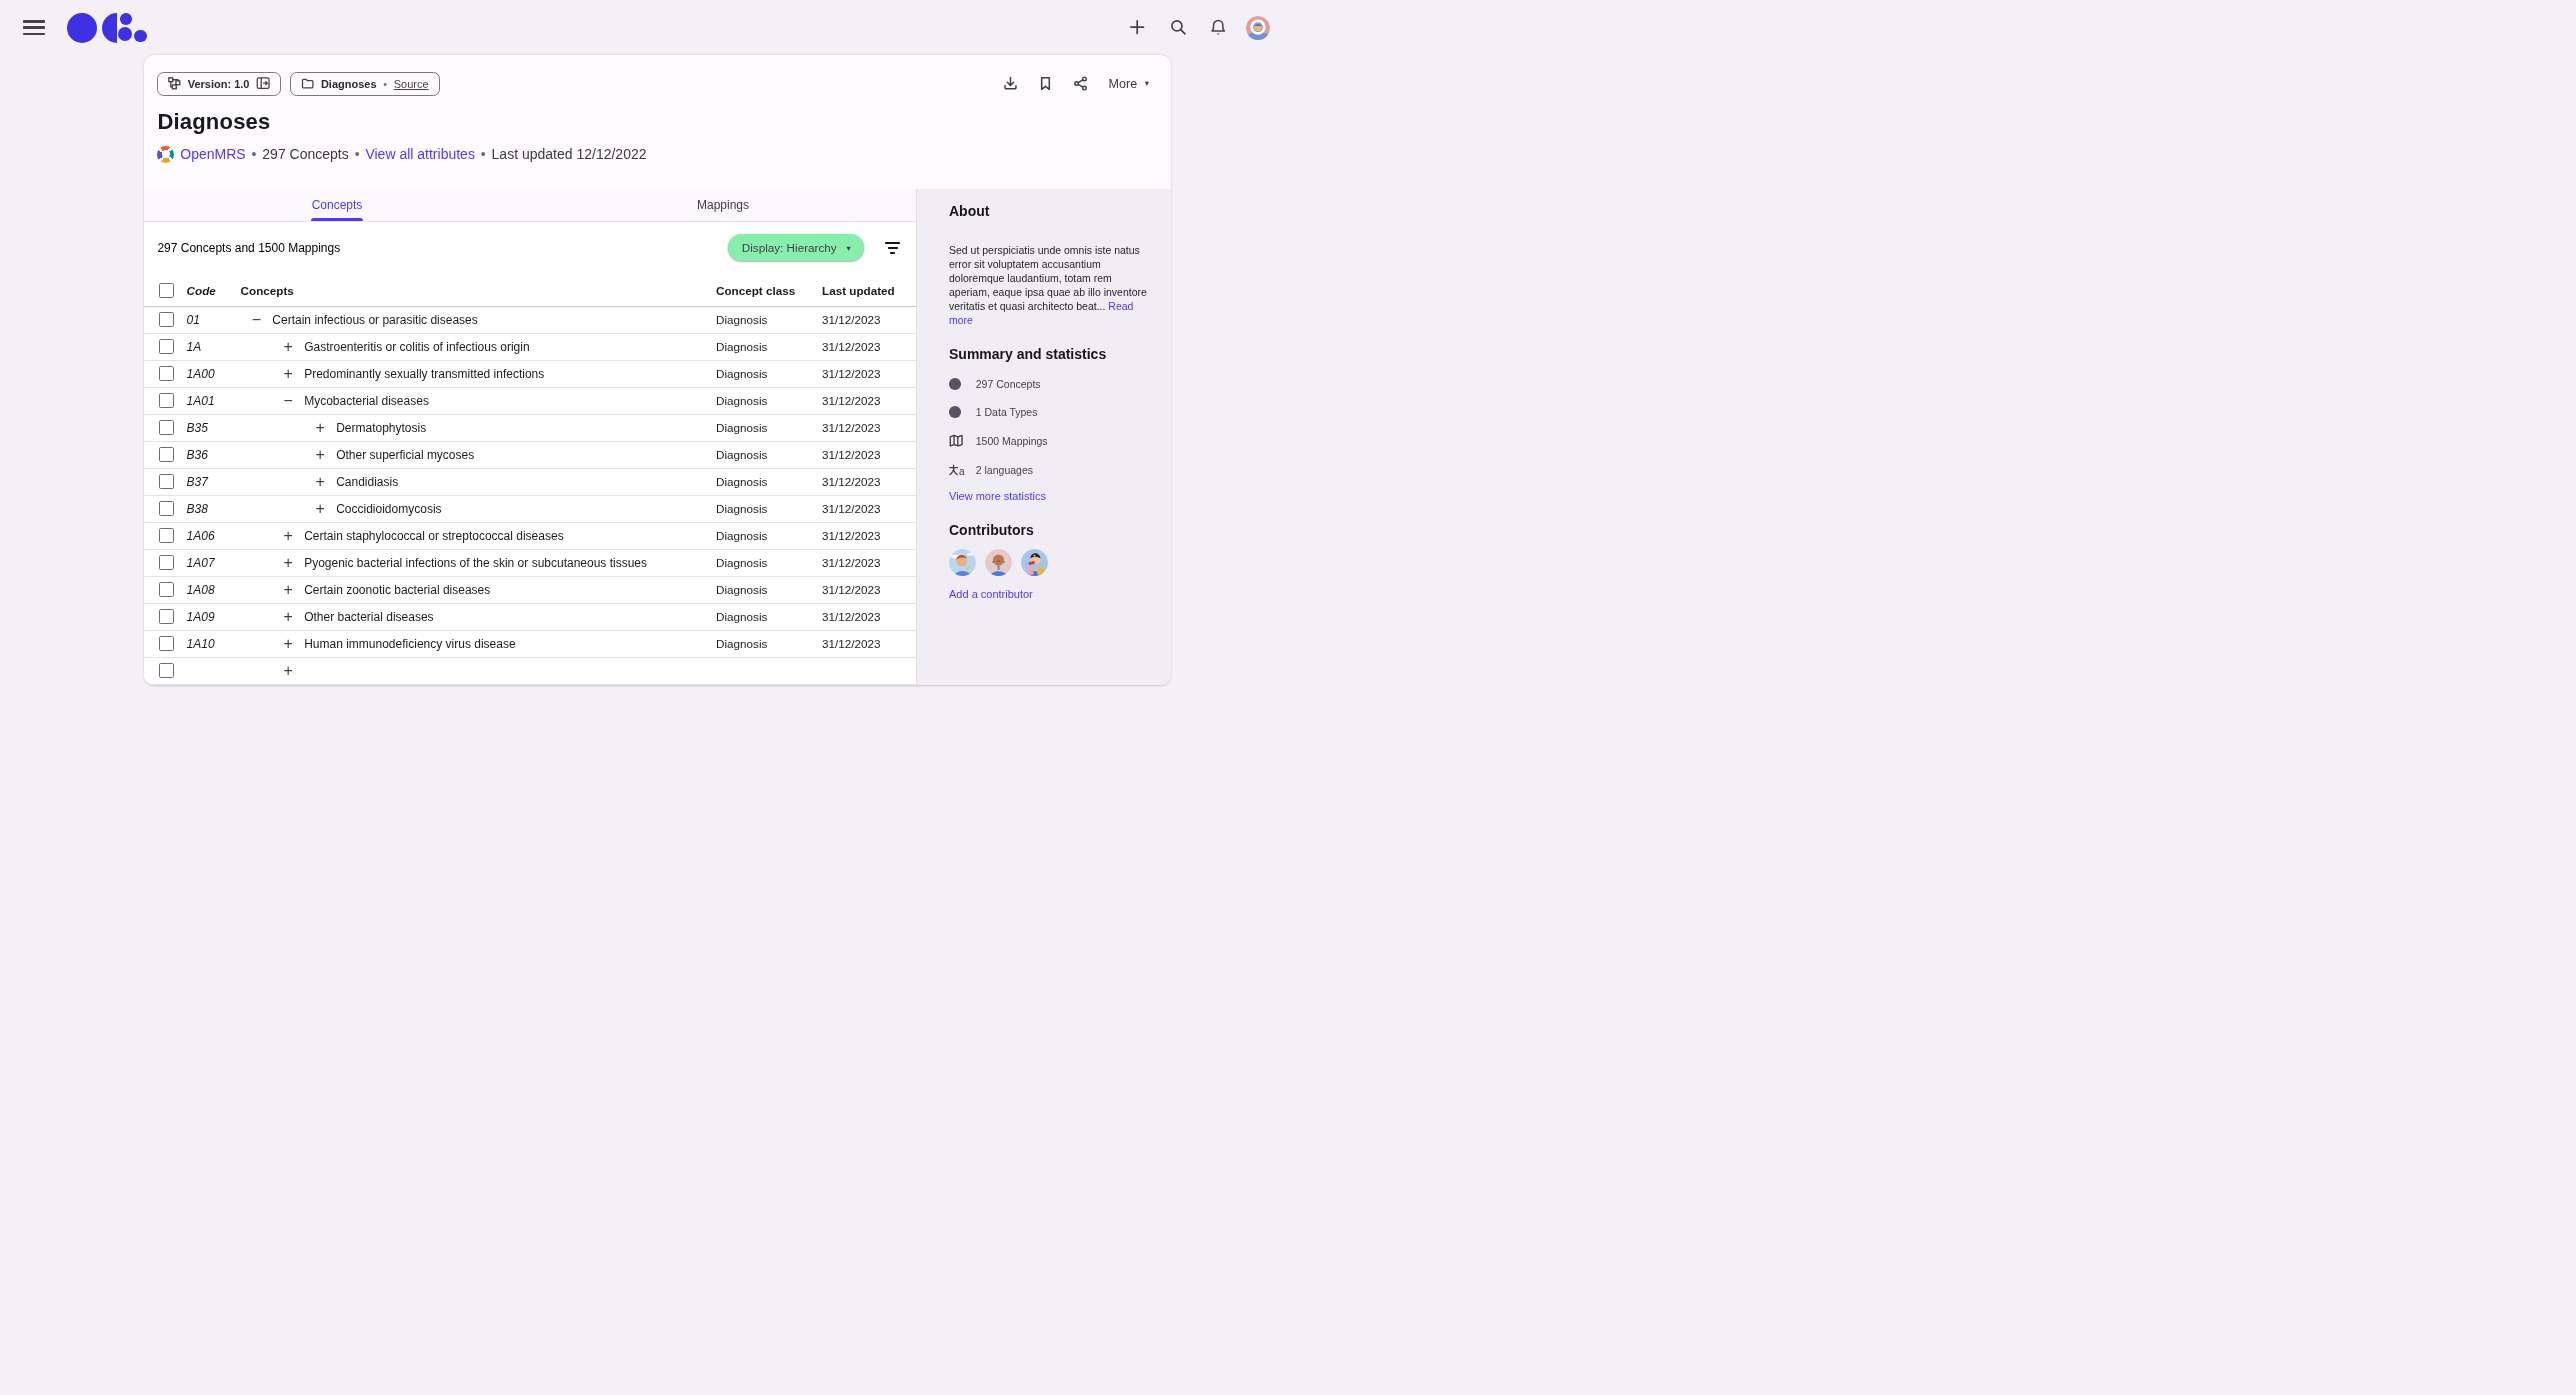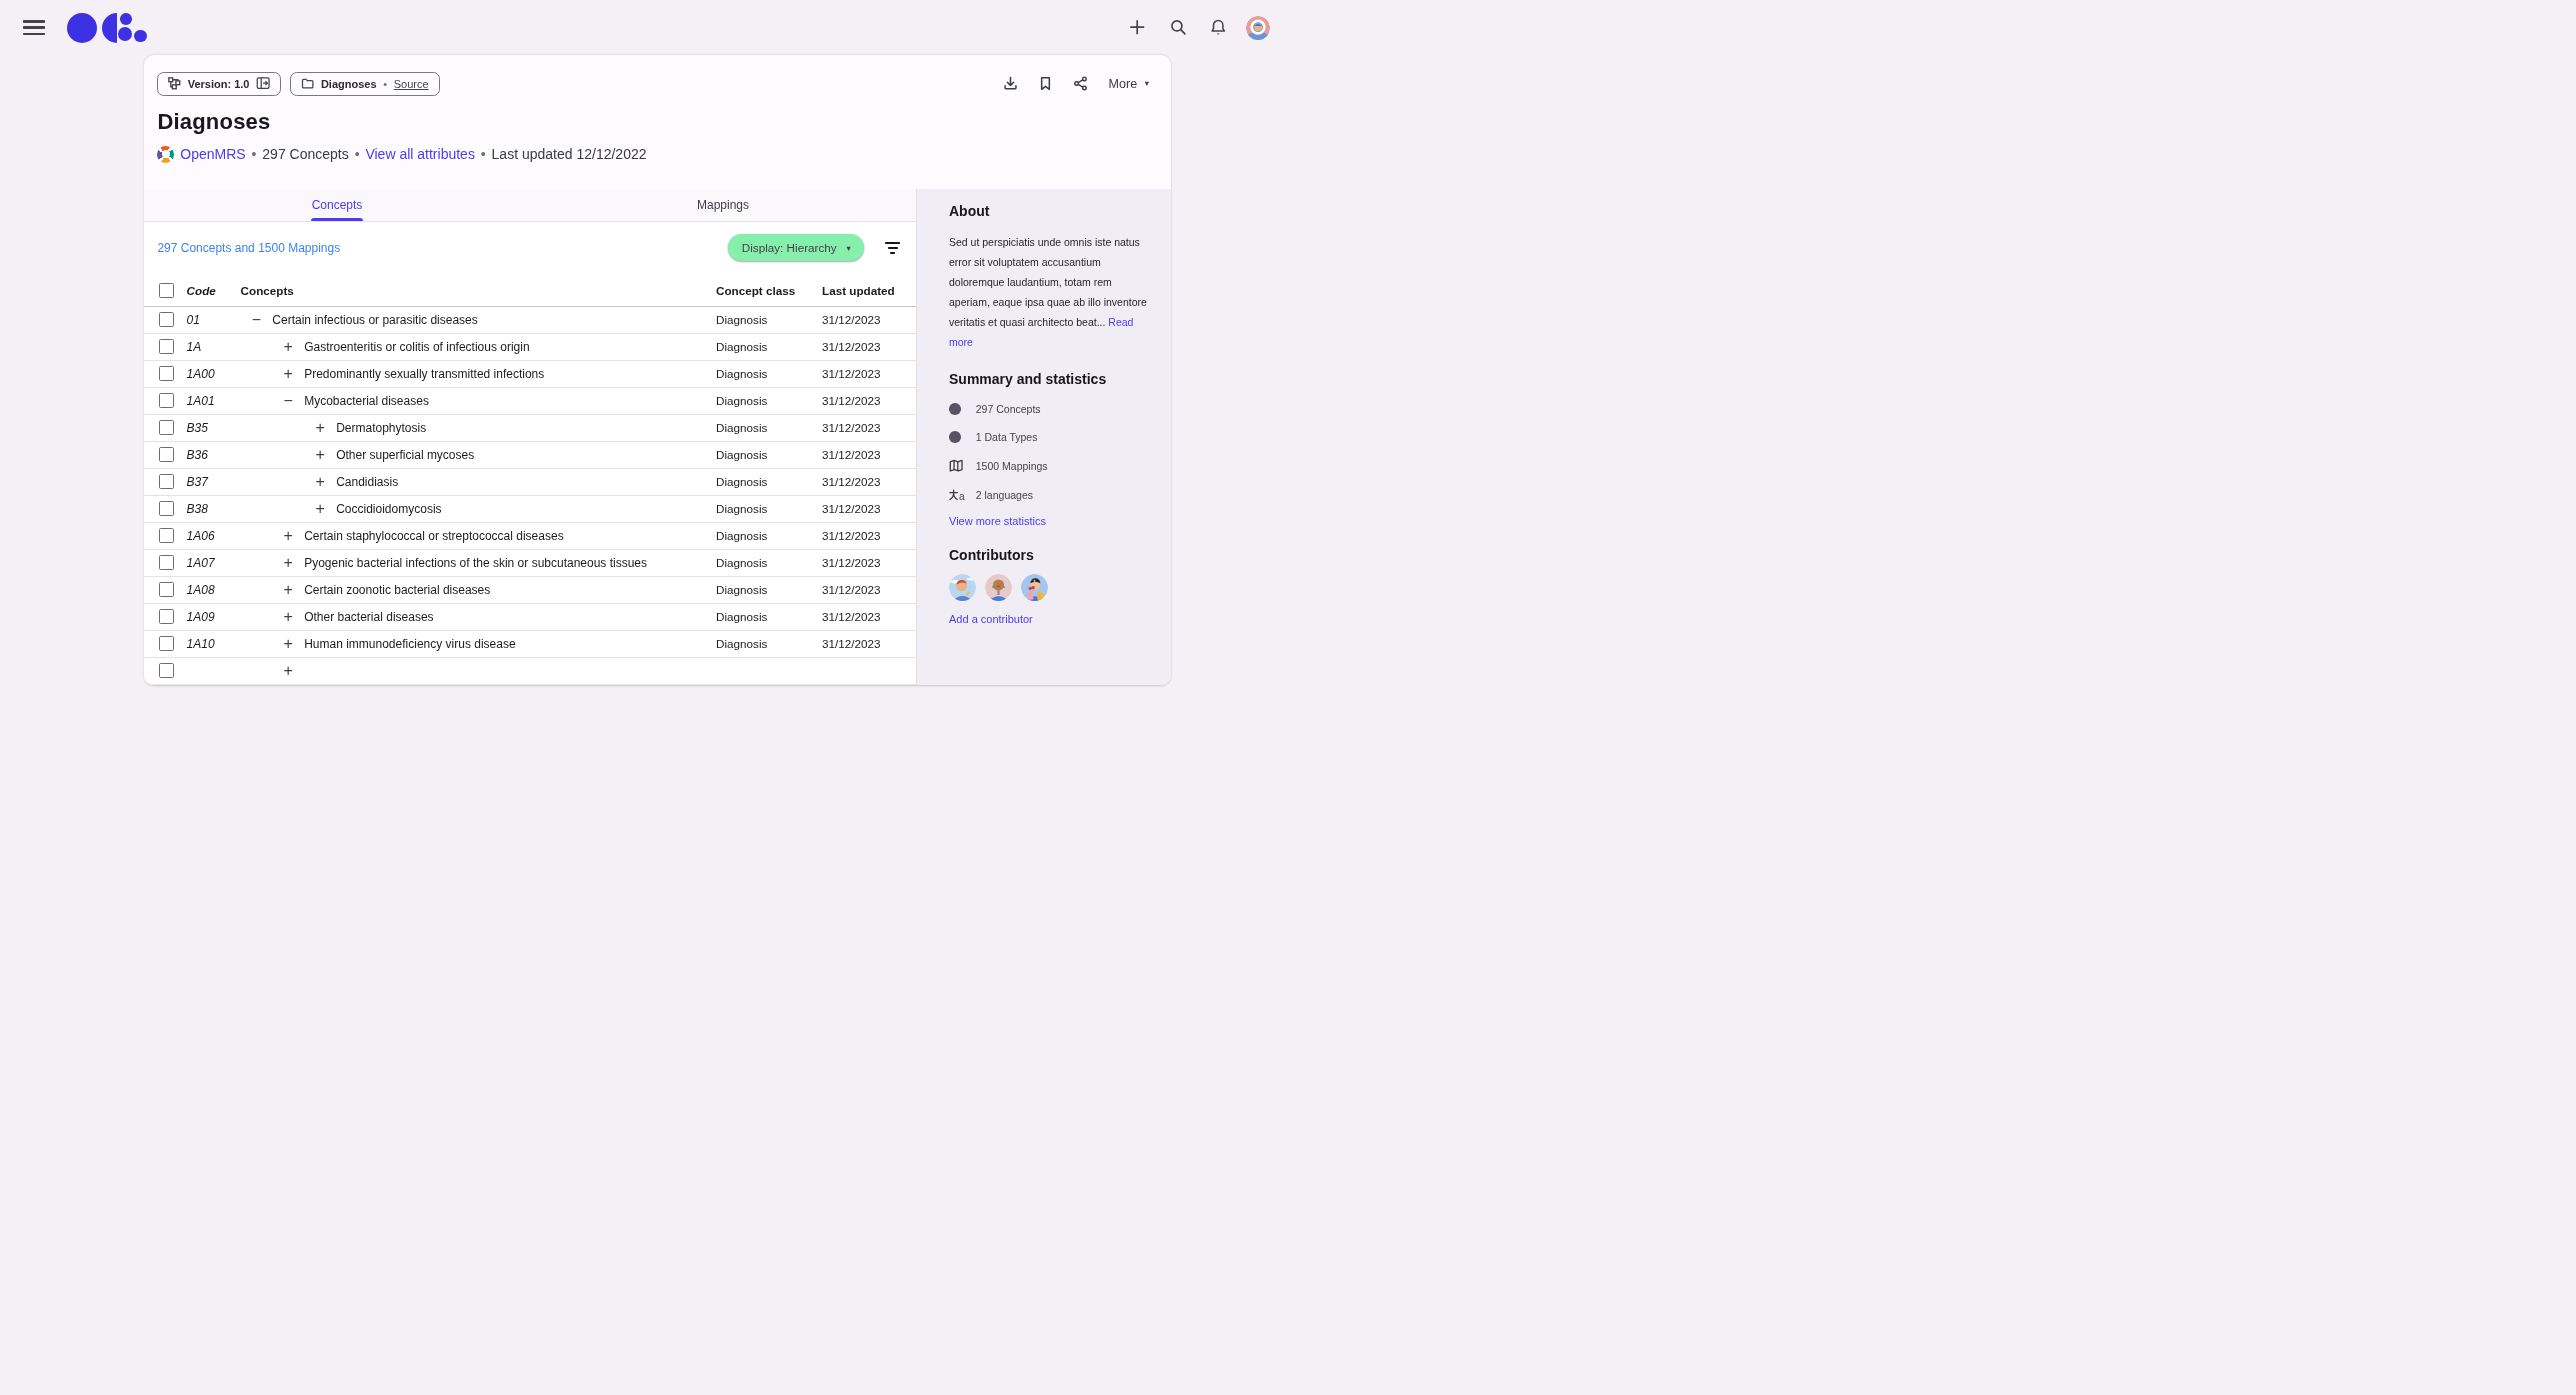--- a/index.html
+++ b/index.html
@@ -70,21 +70,21 @@
   .link{color:var(--accent);cursor:pointer;}
 
   
   .card-body{display:flex;height:496px;}
   .main{width:772px;display:flex;flex-direction:column;background:#fff;}
   .tabs{height:39px;display:flex;background:var(--tabs-bg);border-bottom:0.8px solid var(--divider);}
   .tab{flex:1;display:flex;align-items:center;justify-content:center;font-size:12px;font-weight:500;color:#3f3c45;cursor:pointer;position:relative;}
   .tab.active{color:var(--accent);}
   .tab.active .tab-underline{position:absolute;bottom:0;left:50%;transform:translateX(-50%);width:52px;height:3.4px;border-radius:3.4px 3.4px 0 0;background:var(--accent);}
   .toolbar{height:62px;display:flex;align-items:center;padding:0 8.4px 0 13.4px;background:#fff;}
-  .summary-text{font-size:12px;color:#3b82f6;}
+  .summary-text{font-size:12px;color:#000000;}
   .toolbar-spacer{flex:1;}
   .display-pill{
     display:flex;align-items:center;gap:10px;height:27px;padding:0 13.4px;border-radius:17px;
     background:#86efac;box-shadow:0 0.8px 1.7px rgba(0,0,0,.3), 0 0.8px 2.5px rgba(0,0,0,.12);
     font-size:11.7px;font-weight:500;color:#43404a;cursor:pointer;
   }
   .filter-btn{width:30px;height:30px;margin-left:13.4px;display:flex;flex-direction:column;align-items:center;justify-content:center;gap:2.5px;cursor:pointer;}
   .filter-btn b{display:block;height:2.1px;border-radius:0.8px;background:#17151d;}
   .f1{width:15px;} .f2{width:10px;} .f3{width:5px;}
 
@@ -97,21 +97,21 @@
   .col-code{width:54px;font-style:italic;}
   .col-name{flex:1;display:flex;align-items:center;}
   .expander{width:13.4px;text-align:center;font-size:16px;line-height:13.4px;color:#3f3c45;cursor:pointer;font-weight:normal;}
   .col-name .nm{margin-left:9.2px;}
   .col-class{width:106px;font-size:11.7px;}
   .col-date{width:94px;font-size:11.7px;}
 
   
   .sidebar{width:255px;background:var(--side-bg);border-left:0.8px solid #e2dde6;padding:14.3px 20px 0 32px;font-size:10.5px;}
   .side-title{font-size:14px;font-weight:bold;color:#17151d;}
-  .about-text{margin-top:13px;line-height:20px;color:#211f27;}
+  .about-text{margin-top:24px;line-height:14px;color:#211f27;}
   .stats-title{margin-top:19px;}
   .stat-item{display:flex;align-items:center;margin-top:16px;color:#46424b;}
   .stat-ic{width:18.4px;display:flex;justify-content:flex-start;margin-right:8.4px;color:#4a4752;}
   .dot-ic{width:11.7px;height:11.7px;border-radius:50%;background:#575364;}
   .side-link{display:inline-block;margin-top:13.4px;font-size:11px;}
   .contrib-title{margin-top:20px;}
   .avatars{display:flex;gap:9.2px;margin-top:11.7px;}
   .c-avatar{width:27px;height:27px;border-radius:50%;overflow:hidden;cursor:pointer;}
   .add-link{display:inline-block;margin-top:11.7px;font-size:11px;}
 </style>

